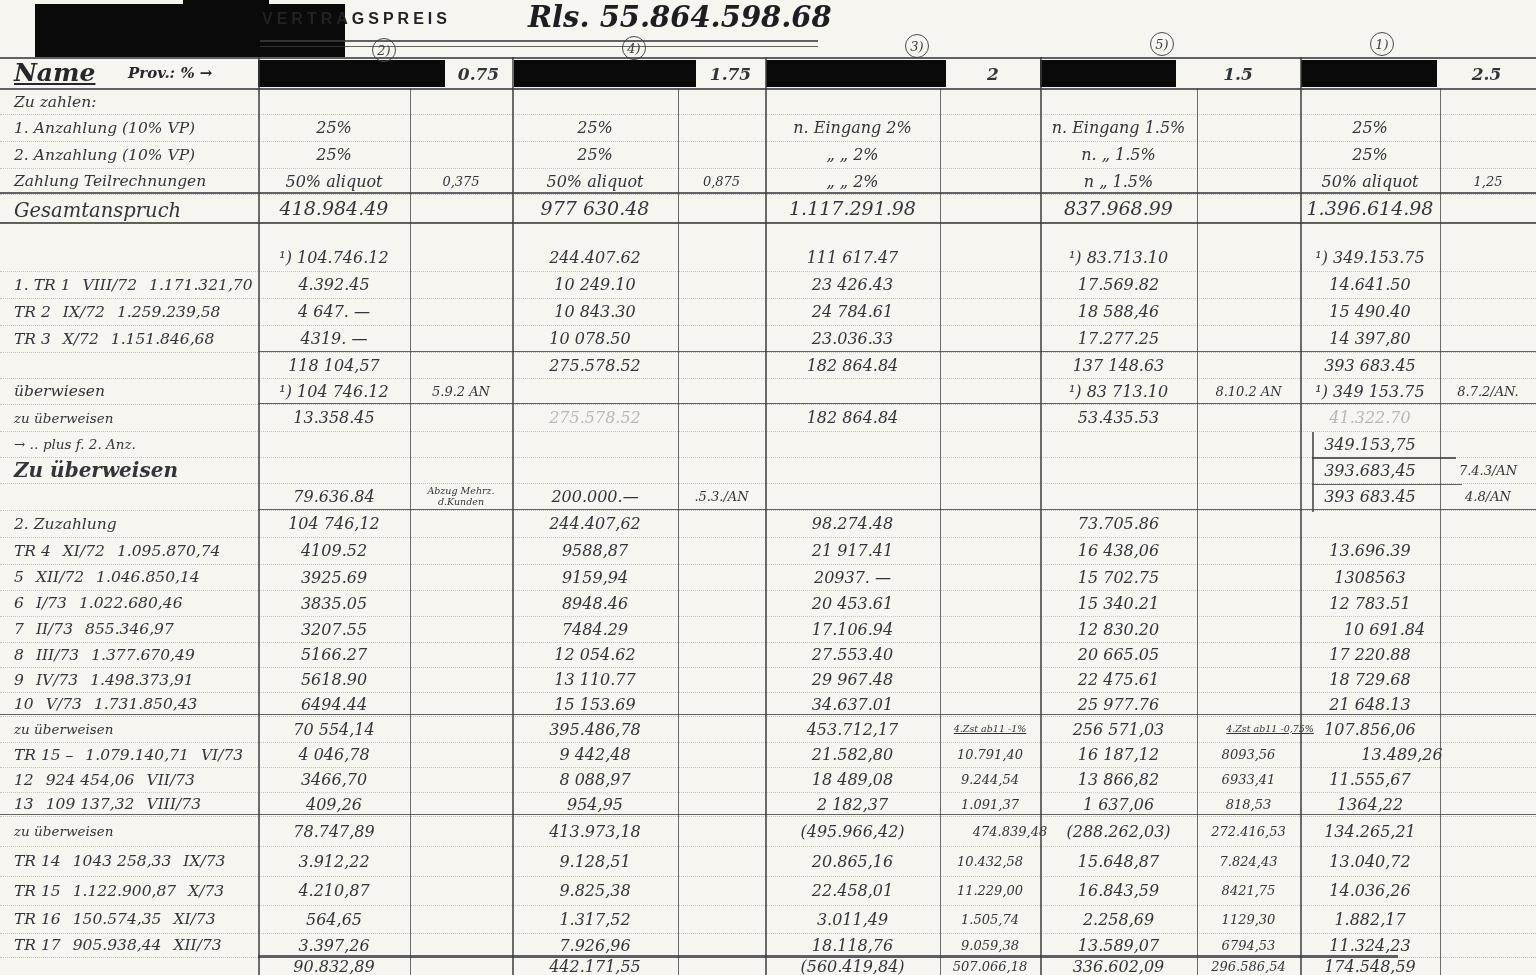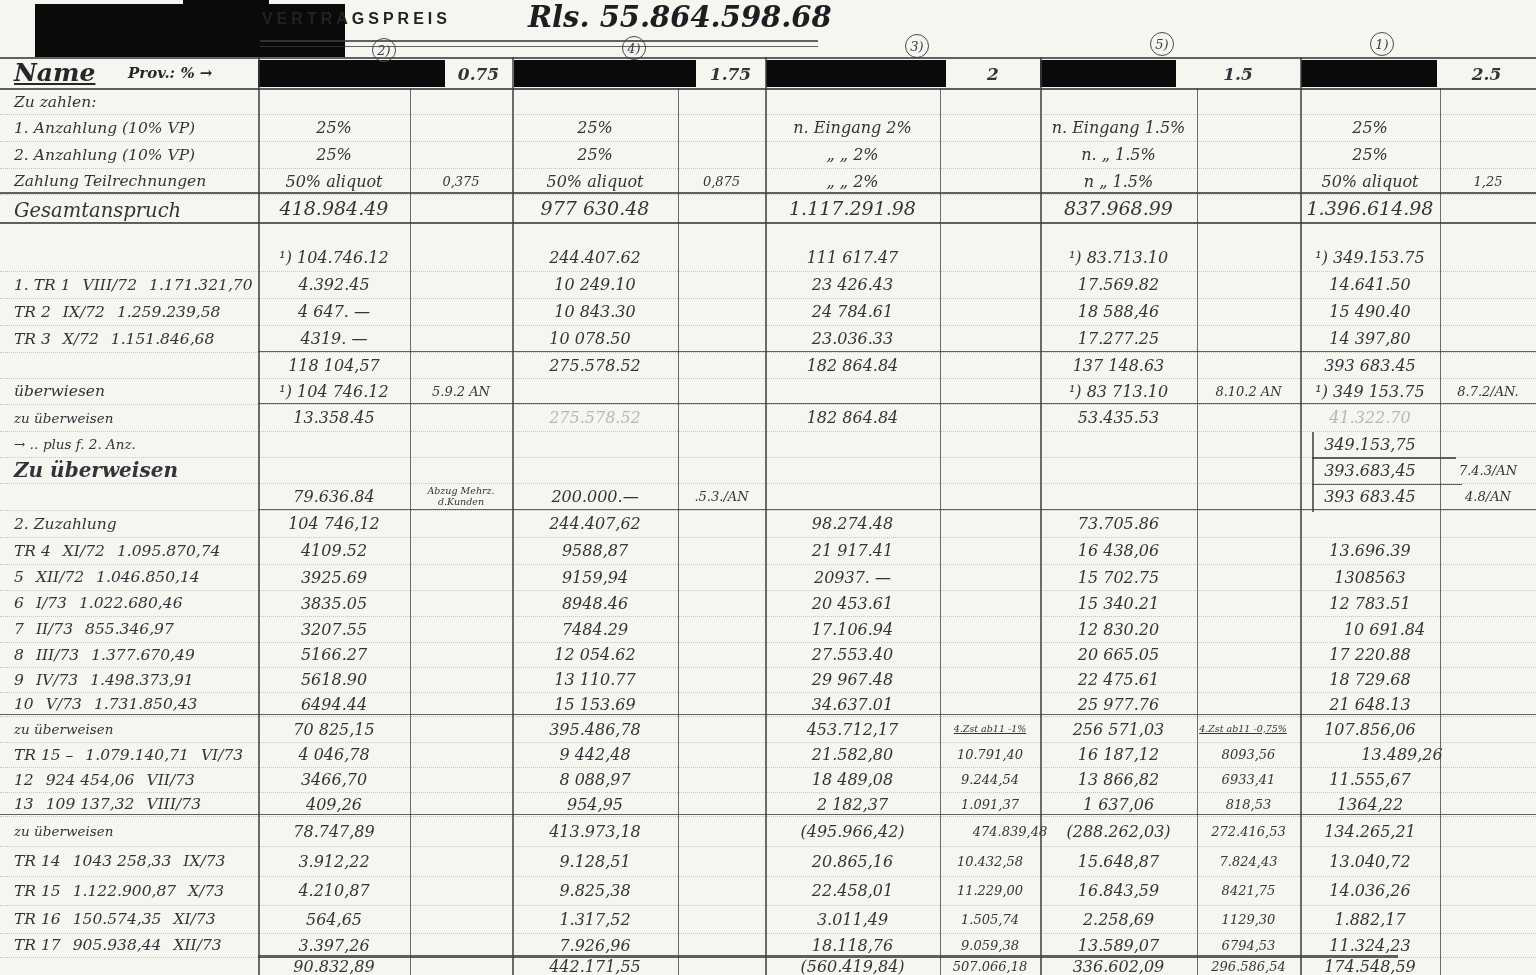--- a/index.html
+++ b/index.html
@@ -287,26 +287,26 @@
         <div class="cell" style="left: 258px; width: 152px;">6494.44</div>
         <div class="cell" style="left: 512px; width: 166px;">15 153.69</div>
         <div class="cell" style="left: 765px; width: 175px;">34.637.01</div>
         <div class="cell" style="left: 1040px; width: 157px;">25 977.76</div>
         <div class="cell" style="left: 1300px; width: 140px;">21 648.13</div>
       </div>
       <div class="row r-sm" style="top: 716px; height: 26px;">
         <div class="rlabel">
           <span>zu überweisen</span>
         </div>
-        <div class="cell" style="left: 258px; width: 152px;">70 825,15</div>
+        <div class="cell" style="left: 258px; width: 152px;">70 554,14</div>
         <div class="cell" style="left: 512px; width: 166px;">395.486,78</div>
         <div class="cell" style="left: 765px; width: 175px;">453.712,17</div>
         <div class="cell sub note ul" style="left: 940px; width: 100px;">4.Zst ab11 -1%</div>
         <div class="cell" style="left: 1040px; width: 157px;">256 571,03</div>
-        <div class="cell sub note ul" style="left: 1197px; width: 92px;">4.Zst ab11 -0,75%</div>
+        <div class="cell sub note ul" style="left: 1224px; width: 92px;">4.Zst ab11 -0,75%</div>
         <div class="cell" style="left: 1300px; width: 140px;">107.856,06</div>
       </div>
       <div class="row" style="top: 742px; height: 25px;">
         <div class="rlabel">
           <span>TR 15 –</span>
           <span>1.079.140,71</span>
           <span>VI/73</span>
         </div>
         <div class="cell" style="left: 258px; width: 152px;">4 046,78</div>
         <div class="cell" style="left: 512px; width: 166px;">9 442,48</div>

